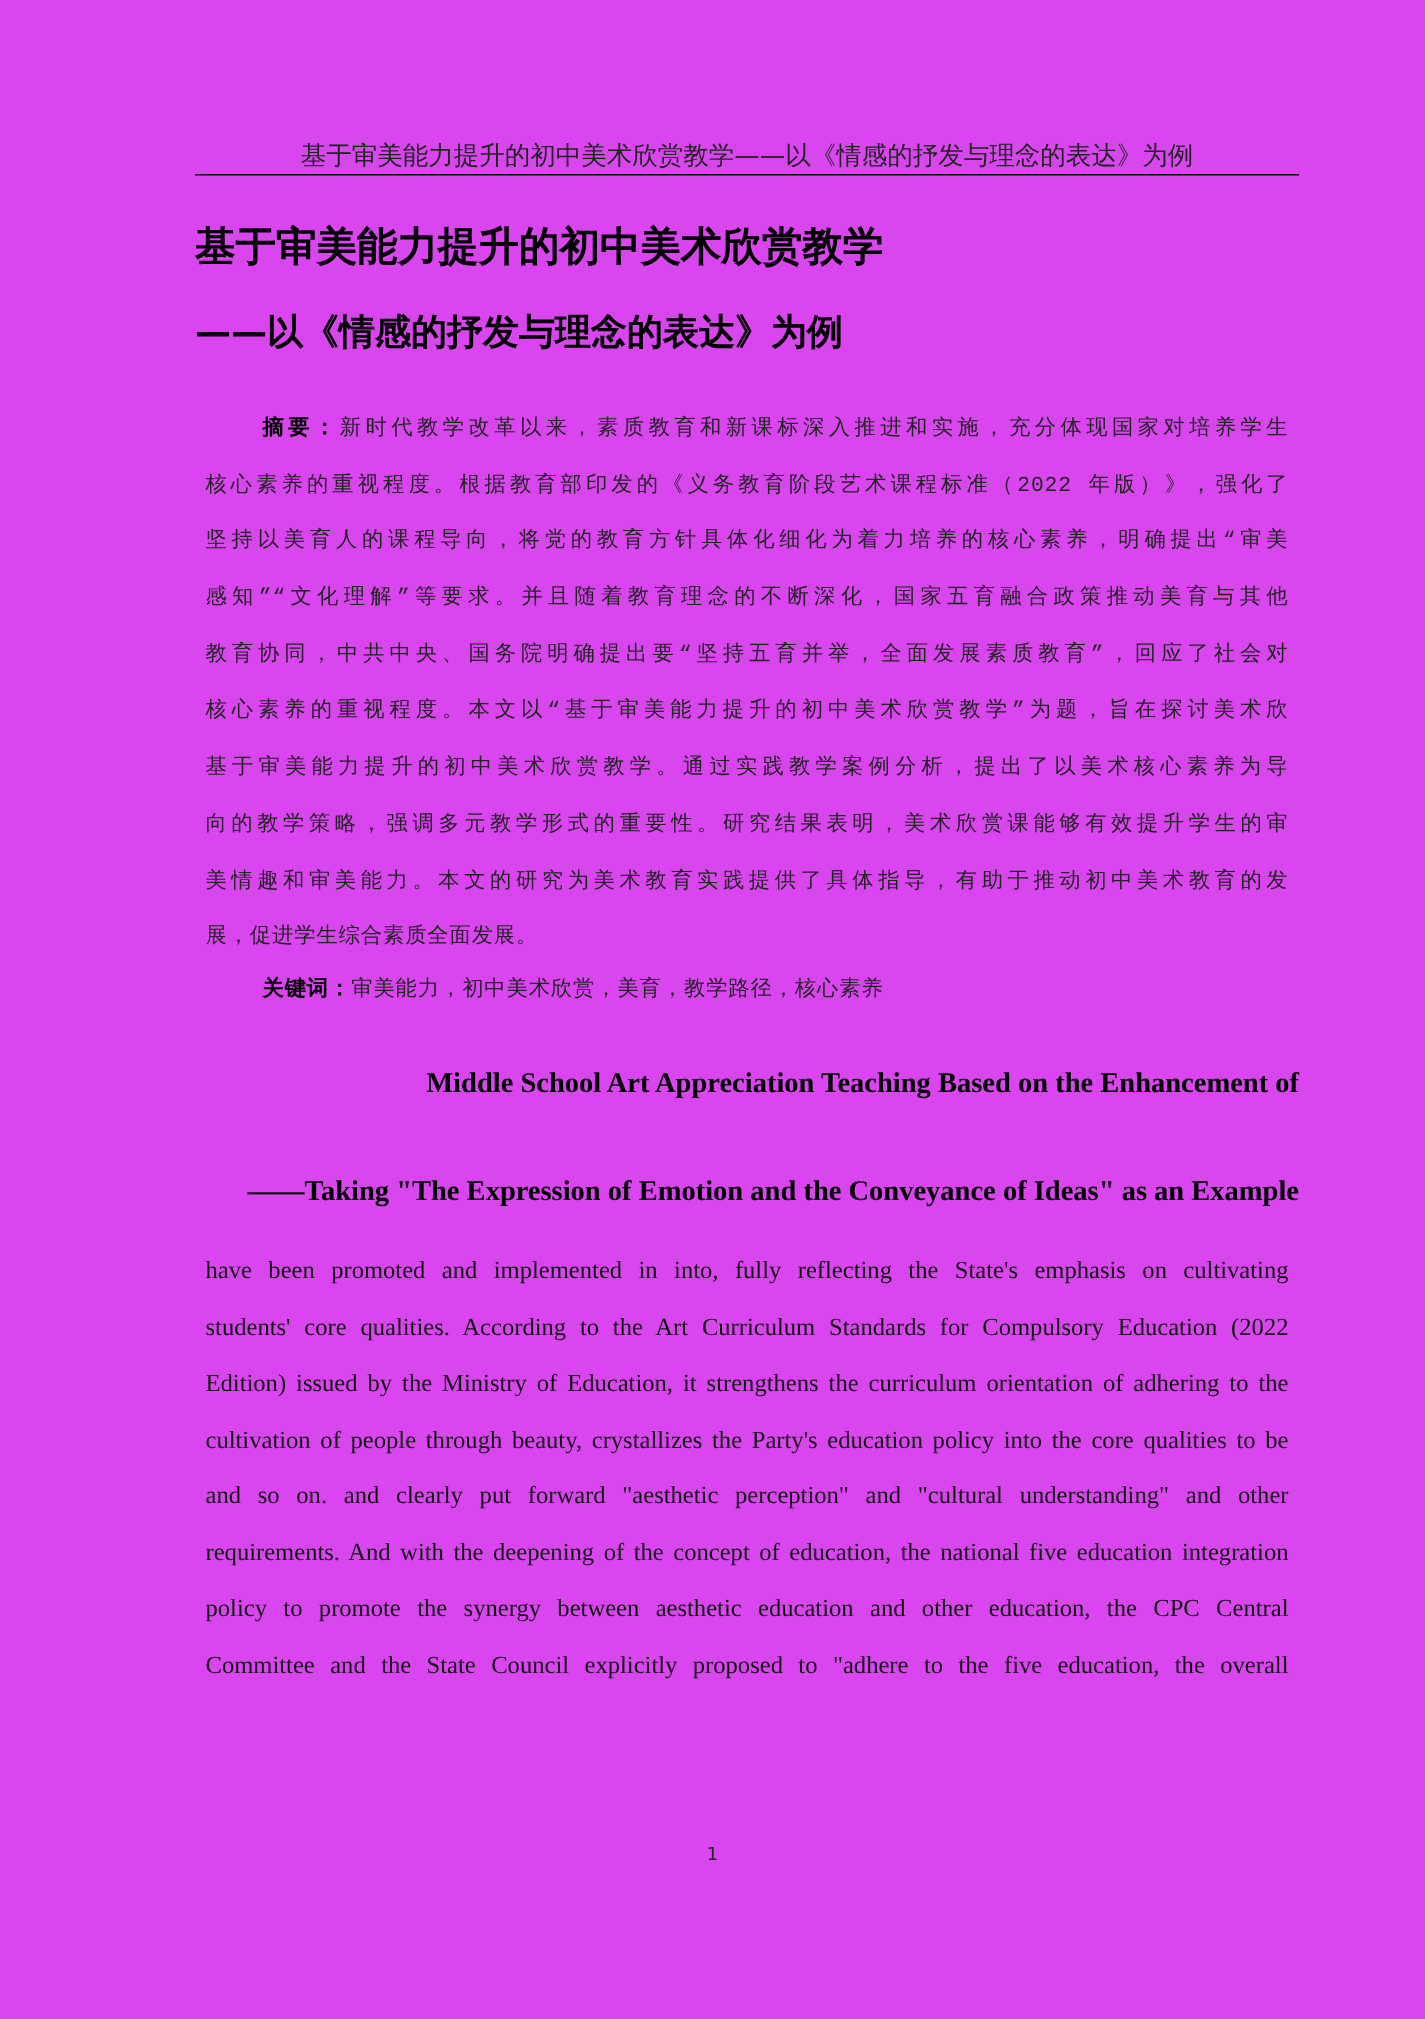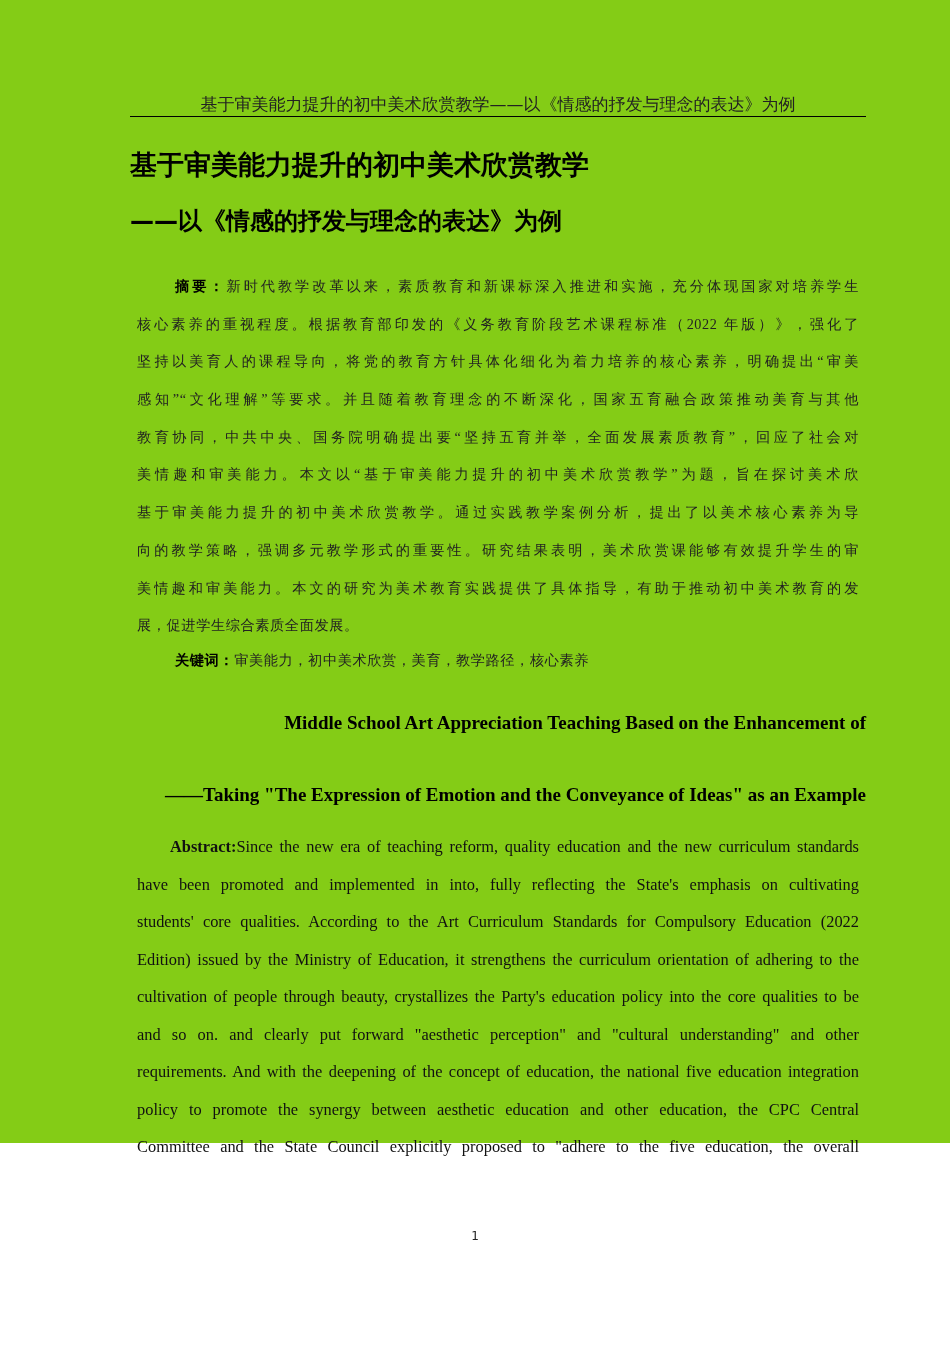--- a/index.html
+++ b/index.html
@@ -12,22 +12,22 @@
     height: 1346px;
     position: relative;
     overflow: hidden;
     color: #000000;
     font-family: "DejaVu Serif", "Liberation Serif", serif;
   }
   .page {
     position: absolute;
     left: 0; top: 0;
     width: 950px;
-    height: 1143px;
-    background: #84cc16;
+    height: 1346px;
+    background: #d946ef;
   }
   .running-header {
     position: absolute;
     left: 130px;
     top: 92px;
     width: 736px;
     text-align: center;
     font-family: "DejaVu Sans", sans-serif;
     font-size: 17px;
     color: #222;
@@ -52,21 +52,21 @@
     color: #000;
   }
   .cn-title.main { top: 146px; font-size: 27px; line-height: 38px; }
   .cn-title.sub  { top: 204px; font-size: 24px; line-height: 34px; }
 
   .cn-body {
     position: absolute;
     left: 137px;
     top: 268px;
     width: 722px;
-    font-family: Liberation Serif, serif;
+    font-family: Liberation Mono, monospace;
     font-size: 14.2px;
     line-height: 37.7px;
     text-align: justify;
     letter-spacing: 0.6px;
     color: #222;
   }
   .cn-body .line {
     display: block;
     height: 37.7px;
     white-space: nowrap;
@@ -134,33 +134,32 @@
 
   <div class="cn-title main">基于审美能力提升的初中美术欣赏教学</div>
   <div class="cn-title sub">——以《情感的抒发与理念的表达》为例</div>
 
   <div class="cn-body">
     <span class="line indent"><span class="label-bold">摘要：</span><span>新时代教学改革以来，素质教育和新课标深入推进和实施，充分体现国家对培养学生</span></span>
     <span class="line">核心素养的重视程度。根据教育部印发的《义务教育阶段艺术课程标准（2022 年版）》，强化了</span>
     <span class="line">坚持以美育人的课程导向，将党的教育方针具体化细化为着力培养的核心素养，明确提出“审美</span>
     <span class="line">感知”“文化理解”等要求。并且随着教育理念的不断深化，国家五育融合政策推动美育与其他</span>
     <span class="line">教育协同，中共中央、国务院明确提出要“坚持五育并举，全面发展素质教育”，回应了社会对</span>
-    <span class="line">美情趣和审美能力。本文以“基于审美能力提升的初中美术欣赏教学”为题，旨在探讨美术欣</span>
+    <span class="line">核心素养的重视程度。本文以“基于审美能力提升的初中美术欣赏教学”为题，旨在探讨美术欣</span>
     <span class="line">基于审美能力提升的初中美术欣赏教学。通过实践教学案例分析，提出了以美术核心素养为导</span>
     <span class="line">向的教学策略，强调多元教学形式的重要性。研究结果表明，美术欣赏课能够有效提升学生的审</span>
     <span class="line">美情趣和审美能力。本文的研究为美术教育实践提供了具体指导，有助于推动初中美术教育的发</span>
     <span class="line last">展，促进学生综合素质全面发展。</span>
     <span class="line last indent" style="height:30px;line-height:30px;"><span class="label-bold">关键词：</span><span>审美能力，初中美术欣赏，美育，教学路径，核心素养</span></span>
   </div>
 
   <div class="en-title l1">Middle School Art Appreciation Teaching Based on the Enhancement of</div>
   <div class="en-title l3">——Taking "The Expression of Emotion and the Conveyance of Ideas" as an Example</div>
 
   <div class="en-body">
-    <span class="line indent"><b>Abstract:</b><span>Since the new era of teaching reform, quality education and the new curriculum standards</span></span>
     <span class="line">have been promoted and implemented in into, fully reflecting the State's emphasis on cultivating</span>
     <span class="line">students' core qualities. According to the Art Curriculum Standards for Compulsory Education (2022</span>
     <span class="line">Edition) issued by the Ministry of Education, it strengthens the curriculum orientation of adhering to the</span>
     <span class="line">cultivation of people through beauty, crystallizes the Party's education policy into the core qualities to be</span>
     <span class="line">and so on. and clearly put forward "aesthetic perception" and "cultural understanding" and other</span>
     <span class="line">requirements. And with the deepening of the concept of education, the national five education integration</span>
     <span class="line">policy to promote the synergy between aesthetic education and other education, the CPC Central</span>
     <span class="line">Committee and the State Council explicitly proposed to "adhere to the five education, the overall</span>
   </div>
 

